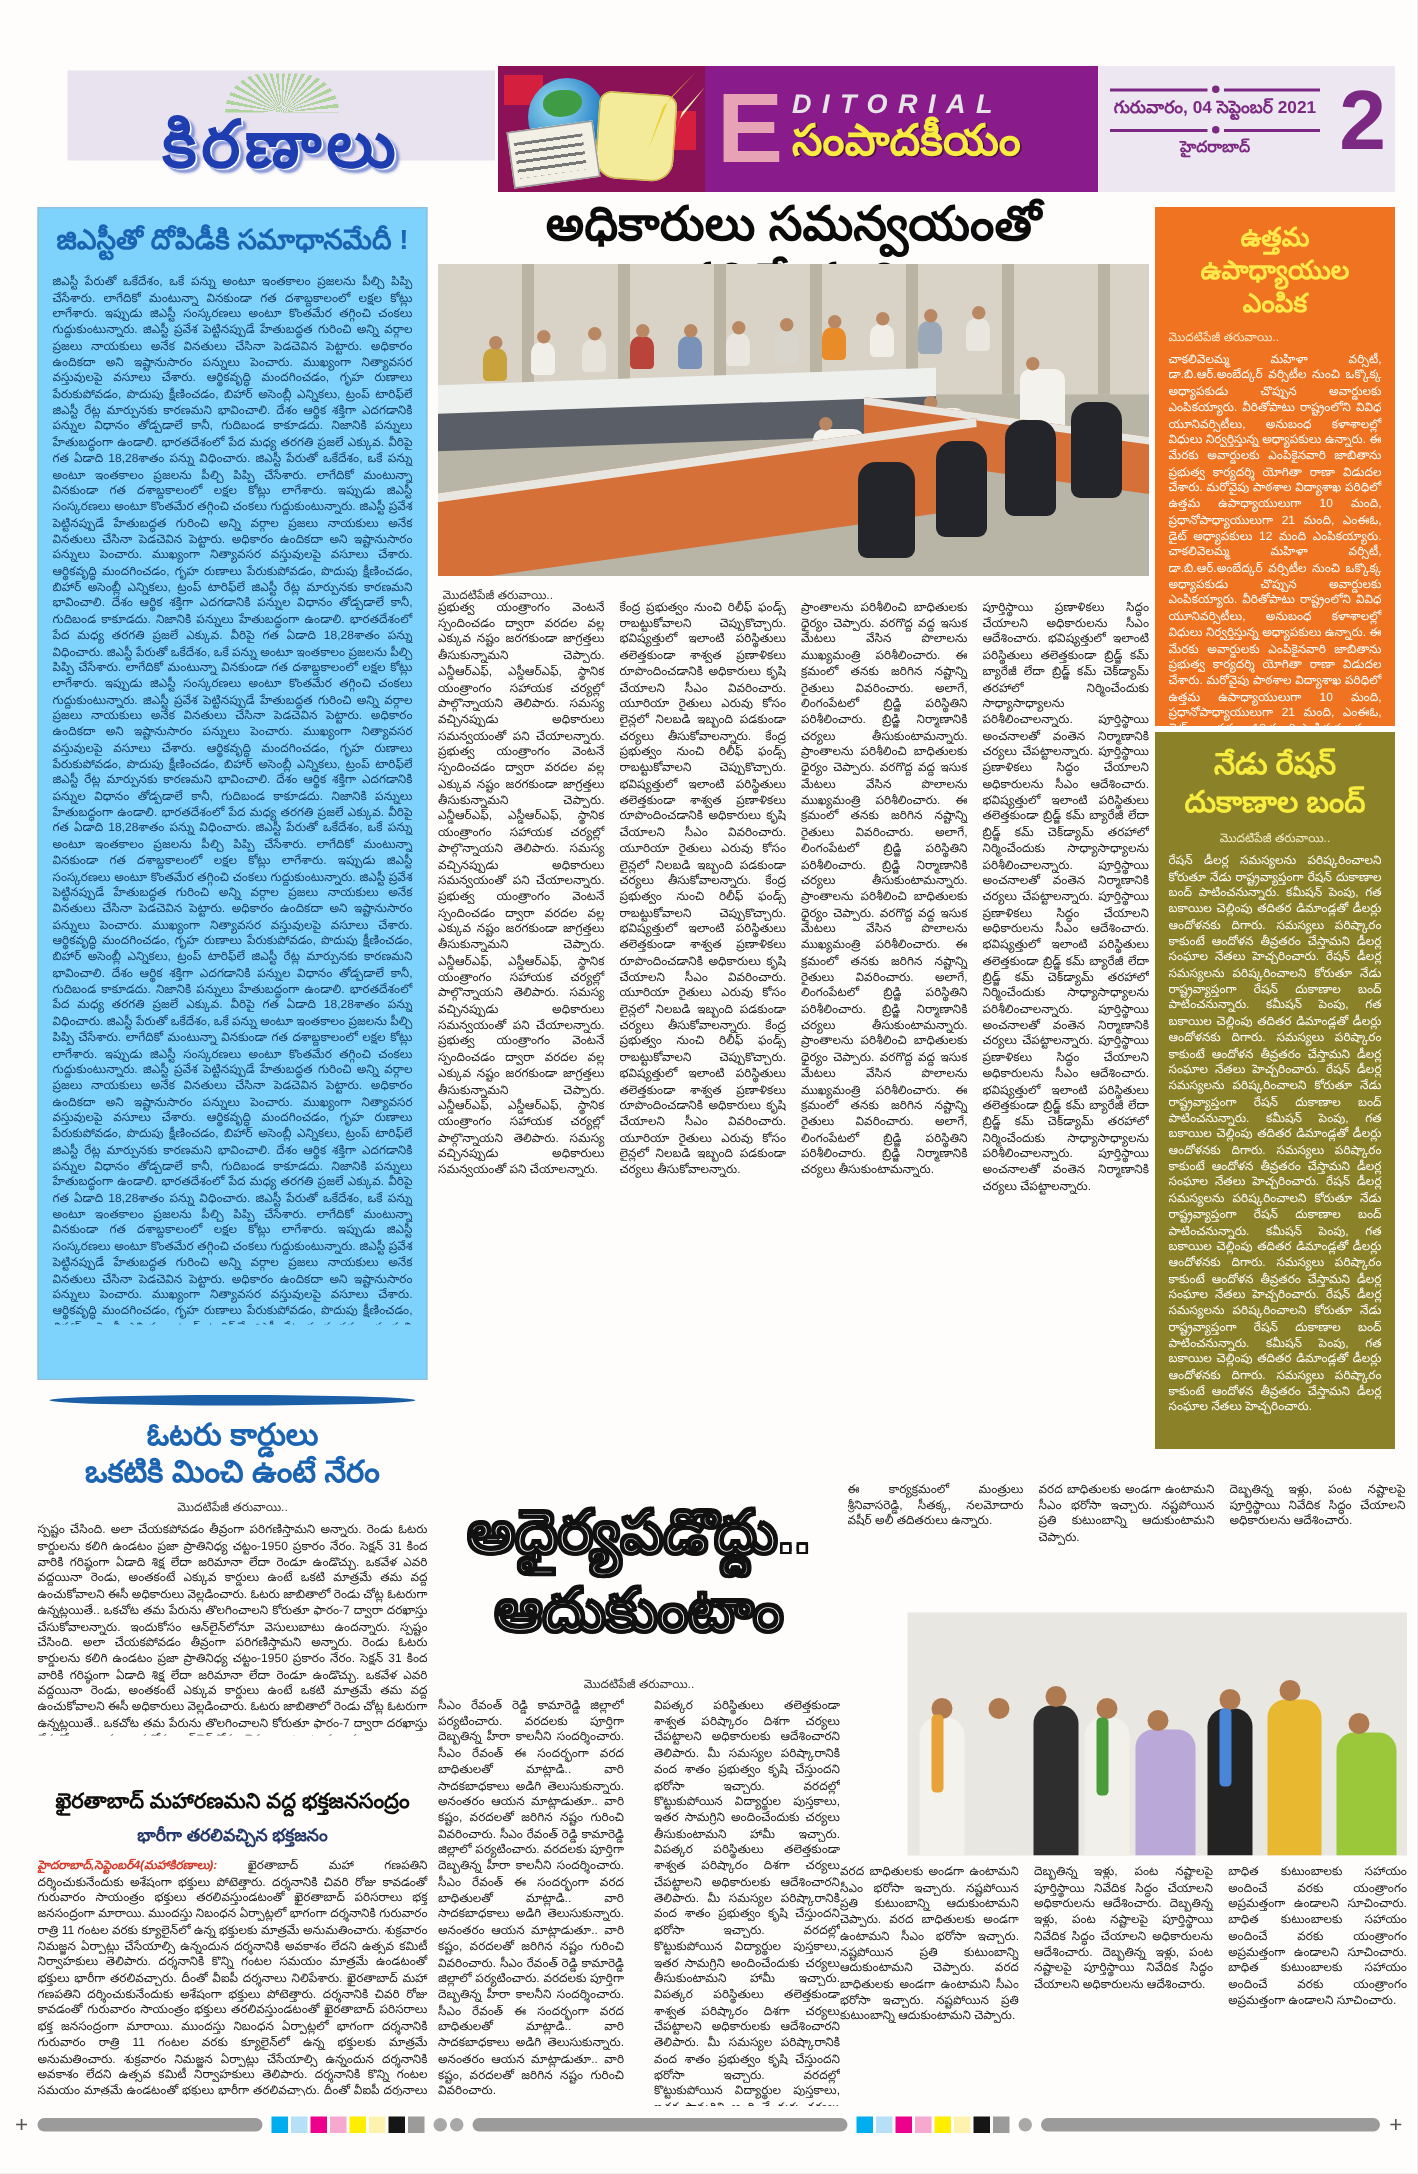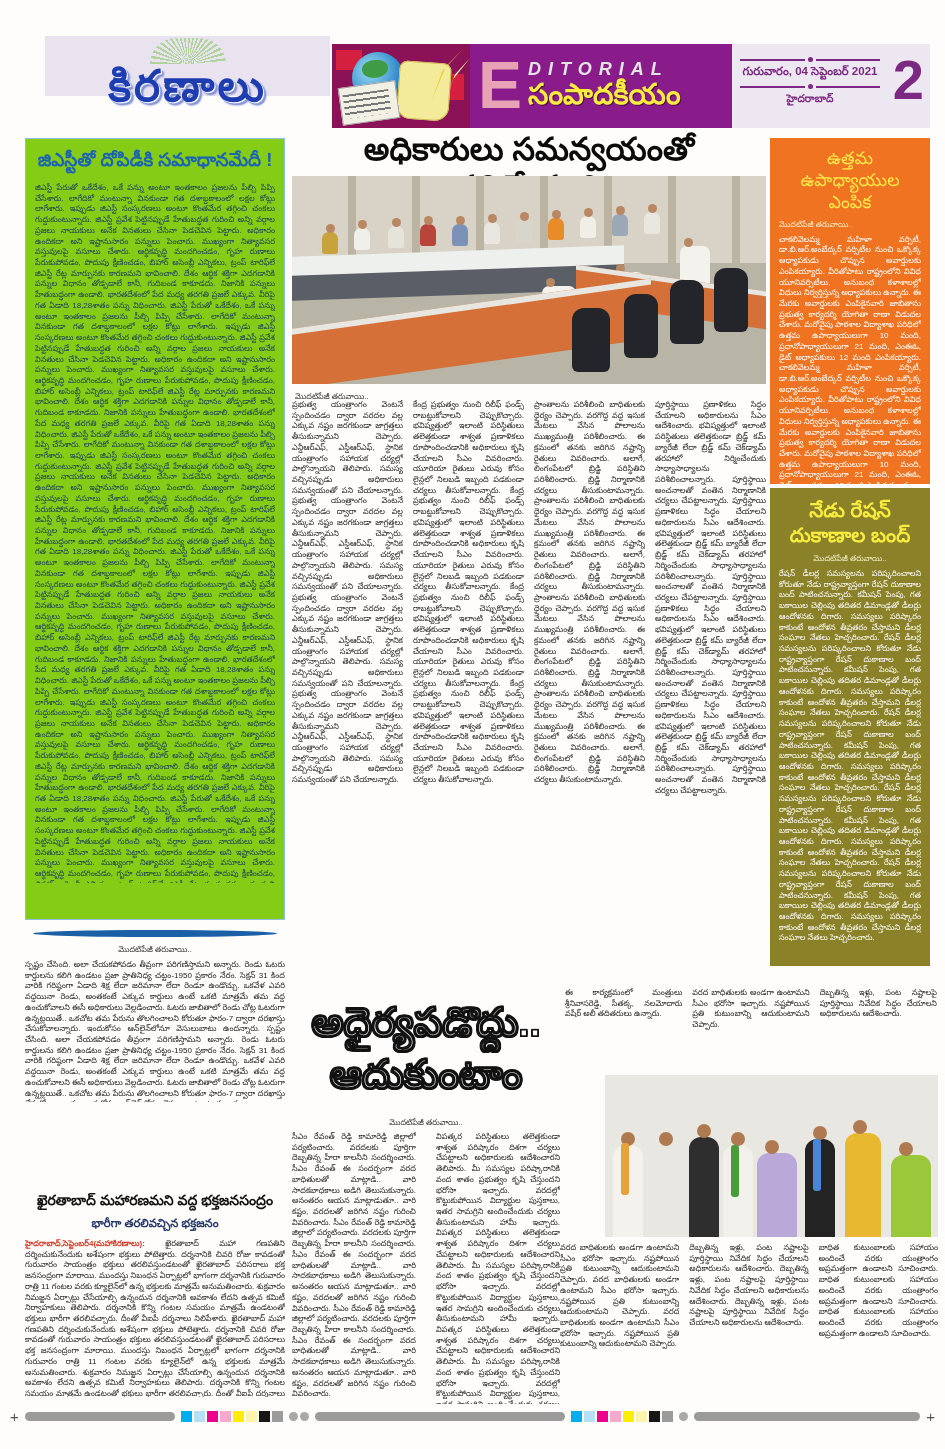--- a/index.html
+++ b/index.html
@@ -1,21 +1,21 @@
 <!DOCTYPE html>
 <html><head>
 <meta charset="utf-8">
 <style>
   html,body{margin:0;padding:0;background:#ddd;font-family:"Liberation Sans",sans-serif;}
   .page{position:relative;width:945px;height:1449px;background:#fffdfb;margin:0 auto;overflow:hidden;}
   .abs{position:absolute;}
   .jtxt{text-align:justify;line-height:1.34;color:#1c1c1c;overflow:hidden;word-break:break-word;}
 
   
-  .logo-box{left:45px;top:36px;width:285px;height:60px;background:#e9e2ef;text-align:center;}
+  .logo-box{left:45px;top:47px;width:285px;height:60px;background:#e9e2ef;text-align:center;}
   .sunburst{width:76px;height:26px;margin:2px auto 0;border-radius:76px 76px 0 0;
     background:repeating-conic-gradient(from -90deg at 50% 100%, #aed49b 0 4deg, rgba(0,0,0,0) 4deg 9deg);}
   .logo-text{font-size:44px;font-weight:900;color:#1e3db0;letter-spacing:3px;line-height:1;
     text-shadow:1px 1px 0 #fff,2px 2px 0 #8fa0e0,3px 3px 2px #6a7cc8;}
   .logo-graphic{left:332px;top:44px;width:138px;height:84px;background:#8b1257;overflow:hidden;}
   .globe{position:absolute;left:20px;top:8px;width:52px;height:52px;border-radius:50%;
     background:radial-gradient(circle at 35% 35%, #9fe0f5, #1d7ac2 70%);}
   .globe-land{position:absolute;left:30px;top:16px;width:26px;height:18px;border-radius:50% 40% 55% 45%;background:#3f9c44;}
   .news-paper{position:absolute;left:8px;top:40px;width:58px;height:38px;background:#f2f0e4;transform:rotate(-8deg);
     box-shadow:0 0 0 1px #999 inset;}
@@ -35,34 +35,34 @@
   .date-box{left:732px;top:44px;width:198px;height:84px;background:#ece7f0;}
   .date-inner{position:absolute;left:8px;top:10px;width:140px;text-align:center;color:#7b2982;}
   .rule-row{display:flex;align-items:center;justify-content:center;gap:3px;margin:3px 0;}
   .rule-line{height:2px;background:#7b2982;flex:1;}
   .rule-dot{width:5px;height:5px;border-radius:50%;background:#7b2982;}
   .date-text{font-size:11.5px;font-weight:700;}
   .city-text{font-size:10.5px;font-weight:700;}
   .page-num{position:absolute;right:6px;top:8px;font-size:56px;font-weight:900;color:#7b2982;line-height:1;}
 
   
-  .gst-box{left:25px;top:138px;width:260px;height:782px;background:#84cc16;border:1px solid #8fc0e2;box-sizing:border-box;padding:10px 9px;}
+  .gst-box{left:25px;top:138px;width:260px;height:782px;background:#7dd3fc;border:1px solid #8fc0e2;box-sizing:border-box;padding:10px 9px;}
   .gst-head{font-size:18.5px;font-weight:800;color:#1b64b4;text-align:center;margin-bottom:8px;}
   .gst-body{font-size:8px;color:#173a5e;height:700px;}
   .voter{left:25px;top:930px;width:260px;}
   .voter-arc{height:7px;background:#1b5fa6;border-radius:50%;margin:0 8px 8px;}
   .voter-head{font-size:20.5px;font-weight:800;color:#1b64b4;text-align:center;line-height:1.2;}
   .continued{font-size:8px;color:#333;text-align:center;margin:6px 0 4px;}
   .continued.left{text-align:left;}
   .voter-body{font-size:8px;height:142px;}
   .khaira{left:25px;top:1192px;width:260px;}
   .khaira-head{font-size:14px;font-weight:800;color:#101010;text-align:center;}
   .khaira-sub{font-size:11.5px;font-weight:700;color:#24386a;text-align:center;margin:5px 0 6px;}
   .khaira-body{font-size:8px;height:158px;}
-  .dateline{color:#d43a2a;font-weight:700;}
+  .dateline{color:#d43a2a;font-weight:700;font-style:italic;}
 
   
   .main-head{left:292px;top:130px;width:474px;font-size:32px;font-weight:900;color:#0b0b0b;text-align:center;line-height:1.2;}
   .photo1{left:292px;top:176px;width:474px;height:208px;background:#c9cec4;overflow:hidden;}
   .p1-wall{position:absolute;left:0;top:0;width:100%;height:42%;
     background:repeating-linear-gradient(90deg,#d8d3c6 0 56px,#bcb4a2 56px 64px);}
   .p1-floor{position:absolute;left:0;top:42%;width:100%;height:58%;background:#b8b4a6;}
   .p1-backtable{position:absolute;left:0;top:36%;width:70%;height:10%;background:#eef0ee;transform:skewY(-2deg);}
   .p1-backpanel{position:absolute;left:0;top:45%;width:70%;height:12%;background:#5a5e66;transform:skewY(-2deg);}
   .p1-desk{position:absolute;left:-4%;top:62%;width:80%;height:26%;background:#d47038;transform:skewY(-6deg) rotate(-2deg);border-top:6px solid #e8e6e0;}
@@ -85,21 +85,21 @@
   .banner{position:absolute;left:0;top:0;width:100%;text-align:center;color:#7a5a28;}
   .banner .b1{font-size:6.5px;margin-top:4px;}
   .banner .b2{font-size:9px;font-weight:800;color:#8a3a1a;margin-top:2px;}
   .banner .b3,.banner .b4{font-size:8.5px;font-weight:700;color:#b03a2a;margin-top:2px;}
   .fig{position:absolute;bottom:0;width:30px;height:92px;border-radius:12px 12px 0 0;}
   .fig::before{content:"";position:absolute;left:8px;top:-13px;width:14px;height:14px;border-radius:50%;background:#b07a50;}
   .scarf{position:absolute;width:8px;height:52px;border-radius:3px;}
 
   
   .orange-box{left:770px;top:138px;width:160px;height:346px;background:#ef7320;box-sizing:border-box;padding:10px 9px;}
-  .orange-head{font-size:17.5px;font-weight:400;color:#ffe94a;text-align:center;line-height:1.25;}
+  .orange-head{font-size:17.5px;font-weight:700;color:#ffe94a;text-align:center;line-height:1.25;}
   .orange-cont{color:#ffe9c8;text-align:left;}
   .orange-body{font-size:8px;color:#fff;height:250px;}
   .olive-box{left:770px;top:488px;width:160px;height:478px;background:#8a8128;box-sizing:border-box;padding:10px 9px;}
   .olive-head{font-size:20px;font-weight:800;color:#f7ec3f;text-align:center;line-height:1.25;}
   .olive-cont{color:#f3eec9;}
   .olive-body{font-size:8px;color:#fff;height:380px;}
 
   
   .print-strip{left:0;top:1406px;width:945px;height:20px;display:flex;align-items:center;gap:6px;padding:0 10px;box-sizing:border-box;}
   .plus-mark{font-size:15px;color:#555;line-height:1;}
@@ -157,20 +157,24 @@
     <div class="page-num">2</div>
   </div>
 
   <div class="abs gst-box">
     <div class="gst-head">జిఎస్టీతో దోపిడీకి సమాధానమేదీ !</div>
     <div class="gst-body jtxt">జిఎస్టీ పేరుతో ఒకేదేశం, ఒకే పన్ను అంటూ ఇంతకాలం ప్రజలను పీల్చి పిప్పి చేసేశారు. లాగేదికో మంటున్నా వినకుండా గత దశాబ్దకాలంలో లక్షల కోట్లు లాగేశారు. ఇప్పుడు జిఎస్టీ సంస్కరణలు అంటూ కొంతమేర తగ్గించి చంకలు గుద్దుకుంటున్నారు. జిఎస్టీ ప్రవేశ పెట్టినప్పుడే హేతుబద్ధత గురించి అన్ని వర్గాల ప్రజలు నాయకులు అనేక వినతులు చేసినా పెడచెవిన పెట్టారు. అధికారం ఉందికదా అని ఇష్టానుసారం పన్నులు పెంచారు. ముఖ్యంగా నిత్యావసర వస్తువులపై వసూలు చేశారు. ఆర్థికవృద్ధి మందగించడం, గృహ రుణాలు పేరుకుపోవడం, పొదుపు క్షీణించడం, బిహార్ అసెంబ్లీ ఎన్నికలు, ట్రంప్ టారిఫ్‌లే జిఎస్టీ రేట్ల మార్పునకు కారణమని భావించాలి. దేశం ఆర్థిక శక్తిగా ఎదగడానికి పన్నుల విధానం తోడ్పడాలే కానీ, గుదిబండ కాకూడదు. నిజానికి పన్నులు హేతుబద్ధంగా ఉండాలి. భారతదేశంలో పేద మధ్య తరగతి ప్రజలే ఎక్కువ. వీరిపై గత ఏడాది 18,28శాతం పన్ను విధించారు. జిఎస్టీ పేరుతో ఒకేదేశం, ఒకే పన్ను అంటూ ఇంతకాలం ప్రజలను పీల్చి పిప్పి చేసేశారు. లాగేదికో మంటున్నా వినకుండా గత దశాబ్దకాలంలో లక్షల కోట్లు లాగేశారు. ఇప్పుడు జిఎస్టీ సంస్కరణలు అంటూ కొంతమేర తగ్గించి చంకలు గుద్దుకుంటున్నారు. జిఎస్టీ ప్రవేశ పెట్టినప్పుడే హేతుబద్ధత గురించి అన్ని వర్గాల ప్రజలు నాయకులు అనేక వినతులు చేసినా పెడచెవిన పెట్టారు. అధికారం ఉందికదా అని ఇష్టానుసారం పన్నులు పెంచారు. ముఖ్యంగా నిత్యావసర వస్తువులపై వసూలు చేశారు. ఆర్థికవృద్ధి మందగించడం, గృహ రుణాలు పేరుకుపోవడం, పొదుపు క్షీణించడం, బిహార్ అసెంబ్లీ ఎన్నికలు, ట్రంప్ టారిఫ్‌లే జిఎస్టీ రేట్ల మార్పునకు కారణమని భావించాలి. దేశం ఆర్థిక శక్తిగా ఎదగడానికి పన్నుల విధానం తోడ్పడాలే కానీ, గుదిబండ కాకూడదు. నిజానికి పన్నులు హేతుబద్ధంగా ఉండాలి. భారతదేశంలో పేద మధ్య తరగతి ప్రజలే ఎక్కువ. వీరిపై గత ఏడాది 18,28శాతం పన్ను విధించారు. జిఎస్టీ పేరుతో ఒకేదేశం, ఒకే పన్ను అంటూ ఇంతకాలం ప్రజలను పీల్చి పిప్పి చేసేశారు. లాగేదికో మంటున్నా వినకుండా గత దశాబ్దకాలంలో లక్షల కోట్లు లాగేశారు. ఇప్పుడు జిఎస్టీ సంస్కరణలు అంటూ కొంతమేర తగ్గించి చంకలు గుద్దుకుంటున్నారు. జిఎస్టీ ప్రవేశ పెట్టినప్పుడే హేతుబద్ధత గురించి అన్ని వర్గాల ప్రజలు నాయకులు అనేక వినతులు చేసినా పెడచెవిన పెట్టారు. అధికారం ఉందికదా అని ఇష్టానుసారం పన్నులు పెంచారు. ముఖ్యంగా నిత్యావసర వస్తువులపై వసూలు చేశారు. ఆర్థికవృద్ధి మందగించడం, గృహ రుణాలు పేరుకుపోవడం, పొదుపు క్షీణించడం, బిహార్ అసెంబ్లీ ఎన్నికలు, ట్రంప్ టారిఫ్‌లే జిఎస్టీ రేట్ల మార్పునకు కారణమని భావించాలి. దేశం ఆర్థిక శక్తిగా ఎదగడానికి పన్నుల విధానం తోడ్పడాలే కానీ, గుదిబండ కాకూడదు. నిజానికి పన్నులు హేతుబద్ధంగా ఉండాలి. భారతదేశంలో పేద మధ్య తరగతి ప్రజలే ఎక్కువ. వీరిపై గత ఏడాది 18,28శాతం పన్ను విధించారు. జిఎస్టీ పేరుతో ఒకేదేశం, ఒకే పన్ను అంటూ ఇంతకాలం ప్రజలను పీల్చి పిప్పి చేసేశారు. లాగేదికో మంటున్నా వినకుండా గత దశాబ్దకాలంలో లక్షల కోట్లు లాగేశారు. ఇప్పుడు జిఎస్టీ సంస్కరణలు అంటూ కొంతమేర తగ్గించి చంకలు గుద్దుకుంటున్నారు. జిఎస్టీ ప్రవేశ పెట్టినప్పుడే హేతుబద్ధత గురించి అన్ని వర్గాల ప్రజలు నాయకులు అనేక వినతులు చేసినా పెడచెవిన పెట్టారు. అధికారం ఉందికదా అని ఇష్టానుసారం పన్నులు పెంచారు. ముఖ్యంగా నిత్యావసర వస్తువులపై వసూలు చేశారు. ఆర్థికవృద్ధి మందగించడం, గృహ రుణాలు పేరుకుపోవడం, పొదుపు క్షీణించడం, బిహార్ అసెంబ్లీ ఎన్నికలు, ట్రంప్ టారిఫ్‌లే జిఎస్టీ రేట్ల మార్పునకు కారణమని భావించాలి. దేశం ఆర్థిక శక్తిగా ఎదగడానికి పన్నుల విధానం తోడ్పడాలే కానీ, గుదిబండ కాకూడదు. నిజానికి పన్నులు హేతుబద్ధంగా ఉండాలి. భారతదేశంలో పేద మధ్య తరగతి ప్రజలే ఎక్కువ. వీరిపై గత ఏడాది 18,28శాతం పన్ను విధించారు. జిఎస్టీ పేరుతో ఒకేదేశం, ఒకే పన్ను అంటూ ఇంతకాలం ప్రజలను పీల్చి పిప్పి చేసేశారు. లాగేదికో మంటున్నా వినకుండా గత దశాబ్దకాలంలో లక్షల కోట్లు లాగేశారు. ఇప్పుడు జిఎస్టీ సంస్కరణలు అంటూ కొంతమేర తగ్గించి చంకలు గుద్దుకుంటున్నారు. జిఎస్టీ ప్రవేశ పెట్టినప్పుడే హేతుబద్ధత గురించి అన్ని వర్గాల ప్రజలు నాయకులు అనేక వినతులు చేసినా పెడచెవిన పెట్టారు. అధికారం ఉందికదా అని ఇష్టానుసారం పన్నులు పెంచారు. ముఖ్యంగా నిత్యావసర వస్తువులపై వసూలు చేశారు. ఆర్థికవృద్ధి మందగించడం, గృహ రుణాలు పేరుకుపోవడం, పొదుపు క్షీణించడం, బిహార్ అసెంబ్లీ ఎన్నికలు, ట్రంప్ టారిఫ్‌లే జిఎస్టీ రేట్ల మార్పునకు కారణమని భావించాలి. దేశం ఆర్థిక శక్తిగా ఎదగడానికి పన్నుల విధానం తోడ్పడాలే కానీ, గుదిబండ కాకూడదు. నిజానికి పన్నులు హేతుబద్ధంగా ఉండాలి. భారతదేశంలో పేద మధ్య తరగతి ప్రజలే ఎక్కువ. వీరిపై గత ఏడాది 18,28శాతం పన్ను విధించారు. జిఎస్టీ పేరుతో ఒకేదేశం, ఒకే పన్ను అంటూ ఇంతకాలం ప్రజలను పీల్చి పిప్పి చేసేశారు. లాగేదికో మంటున్నా వినకుండా గత దశాబ్దకాలంలో లక్షల కోట్లు లాగేశారు. ఇప్పుడు జిఎస్టీ సంస్కరణలు అంటూ కొంతమేర తగ్గించి చంకలు గుద్దుకుంటున్నారు. జిఎస్టీ ప్రవేశ పెట్టినప్పుడే హేతుబద్ధత గురించి అన్ని వర్గాల ప్రజలు నాయకులు అనేక వినతులు చేసినా పెడచెవిన పెట్టారు. అధికారం ఉందికదా అని ఇష్టానుసారం పన్నులు పెంచారు. ముఖ్యంగా నిత్యావసర వస్తువులపై వసూలు చేశారు. ఆర్థికవృద్ధి మందగించడం, గృహ రుణాలు పేరుకుపోవడం, పొదుపు క్షీణించడం, బిహార్ అసెంబ్లీ ఎన్నికలు, ట్రంప్ టారిఫ్‌లే జిఎస్టీ రేట్ల మార్పునకు కారణమని భావించాలి. దేశం ఆర్థిక శక్తిగా ఎదగడానికి పన్నుల విధానం తోడ్పడాలే కానీ, గుదిబండ కాకూడదు. నిజానికి పన్నులు హేతుబద్ధంగా ఉండాలి. భారతదేశంలో పేద మధ్య తరగతి ప్రజలే ఎక్కువ. వీరిపై గత ఏడాది 18,28శాతం పన్ను విధించారు.</div>
   </div>
 
   <div class="abs voter">
     <div class="voter-arc"></div>
+    <div class="voter-head">
+      <div>ఓటరు కార్డులు</div>
+      <div>ఒకటికి మించి ఉంటే నేరం</div>
+    </div>
     <div class="continued">మొదటిపేజీ తరువాయి..</div>
     <div class="voter-body jtxt">స్పష్టం చేసింది. అలా చేయకపోవడం తీవ్రంగా పరిగణిస్తామని అన్నారు. రెండు ఓటరు కార్డులను కలిగి ఉండటం ప్రజా ప్రాతినిధ్య చట్టం-1950 ప్రకారం నేరం. సెక్షన్ 31 కింద వారికి గరిష్ఠంగా ఏడాది శిక్ష లేదా జరిమానా లేదా రెండూ ఉండొచ్చు. ఒకవేళ ఎవరి వద్దయినా రెండు, అంతకంటే ఎక్కువ కార్డులు ఉంటే ఒకటి మాత్రమే తమ వద్ద ఉంచుకోవాలని ఈసీ అధికారులు వెల్లడించారు. ఓటరు జాబితాలో రెండు చోట్ల ఓటరుగా ఉన్నట్లయితే.. ఒకచోట తమ పేరును తొలగించాలని కోరుతూ ఫారం-7 ద్వారా దరఖాస్తు చేసుకోవాలన్నారు. ఇందుకోసం ఆన్‌లైన్‌లోనూ వెసులుబాటు ఉందన్నారు. స్పష్టం చేసింది. అలా చేయకపోవడం తీవ్రంగా పరిగణిస్తామని అన్నారు. రెండు ఓటరు కార్డులను కలిగి ఉండటం ప్రజా ప్రాతినిధ్య చట్టం-1950 ప్రకారం నేరం. సెక్షన్ 31 కింద వారికి గరిష్ఠంగా ఏడాది శిక్ష లేదా జరిమానా లేదా రెండూ ఉండొచ్చు. ఒకవేళ ఎవరి వద్దయినా రెండు, అంతకంటే ఎక్కువ కార్డులు ఉంటే ఒకటి మాత్రమే తమ వద్ద ఉంచుకోవాలని ఈసీ అధికారులు వెల్లడించారు. ఓటరు జాబితాలో రెండు చోట్ల ఓటరుగా ఉన్నట్లయితే.. ఒకచోట తమ పేరును తొలగించాలని కోరుతూ ఫారం-7 ద్వారా దరఖాస్తు చేసుకోవాలన్నారు. ఇందుకోసం ఆన్‌లైన్‌లోనూ వెసులుబాటు ఉందన్నారు.</div>
   </div>
 
   <div class="abs khaira">
     <div class="khaira-head">ఖైరతాబాద్ మహారణమని వద్ద భక్తజనసంద్రం</div>
     <div class="khaira-sub">భారీగా తరలివచ్చిన భక్తజనం</div>
     <div class="khaira-body jtxt">
       <span class="dateline">హైదరాబాద్,సెప్టెంబర్4(మహాకిరణాలు):</span>
       <span>ఖైరతాబాద్ మహా గణపతిని దర్శించుకునేందుకు అశేషంగా భక్తులు పోటెత్తారు. దర్శనానికి చివరి రోజు కావడంతో గురువారం సాయంత్రం భక్తులు తరలివస్తుండటంతో ఖైరతాబాద్ పరిసరాలు భక్త జనసంద్రంగా మారాయి. ముందస్తు నిబంధన ఏర్పాట్లలో భాగంగా దర్శనానికి గురువారం రాత్రి 11 గంటల వరకు క్యూలైన్‌లో ఉన్న భక్తులకు మాత్రమే అనుమతించారు. శుక్రవారం నిమజ్జన ఏర్పాట్లు చేసేయాల్సి ఉన్నందున దర్శనానికి అవకాశం లేదని ఉత్సవ కమిటీ నిర్వాహకులు తెలిపారు. దర్శనానికి కొన్ని గంటల సమయం మాత్రమే ఉండటంతో భక్తులు భారీగా తరలివచ్చారు. దీంతో వీఐపీ దర్శనాలు నిలిపేశారు. ఖైరతాబాద్ మహా గణపతిని దర్శించుకునేందుకు అశేషంగా భక్తులు పోటెత్తారు. దర్శనానికి చివరి రోజు కావడంతో గురువారం సాయంత్రం భక్తులు తరలివస్తుండటంతో ఖైరతాబాద్ పరిసరాలు భక్త జనసంద్రంగా మారాయి. ముందస్తు నిబంధన ఏర్పాట్లలో భాగంగా దర్శనానికి గురువారం రాత్రి 11 గంటల వరకు క్యూలైన్‌లో ఉన్న భక్తులకు మాత్రమే అనుమతించారు. శుక్రవారం నిమజ్జన ఏర్పాట్లు చేసేయాల్సి ఉన్నందున దర్శనానికి అవకాశం లేదని ఉత్సవ కమిటీ నిర్వాహకులు తెలిపారు. దర్శనానికి కొన్ని గంటల సమయం మాత్రమే ఉండటంతో భక్తులు భారీగా తరలివచ్చారు. దీంతో వీఐపీ దర్శనాలు నిలిపేశారు.</span>

